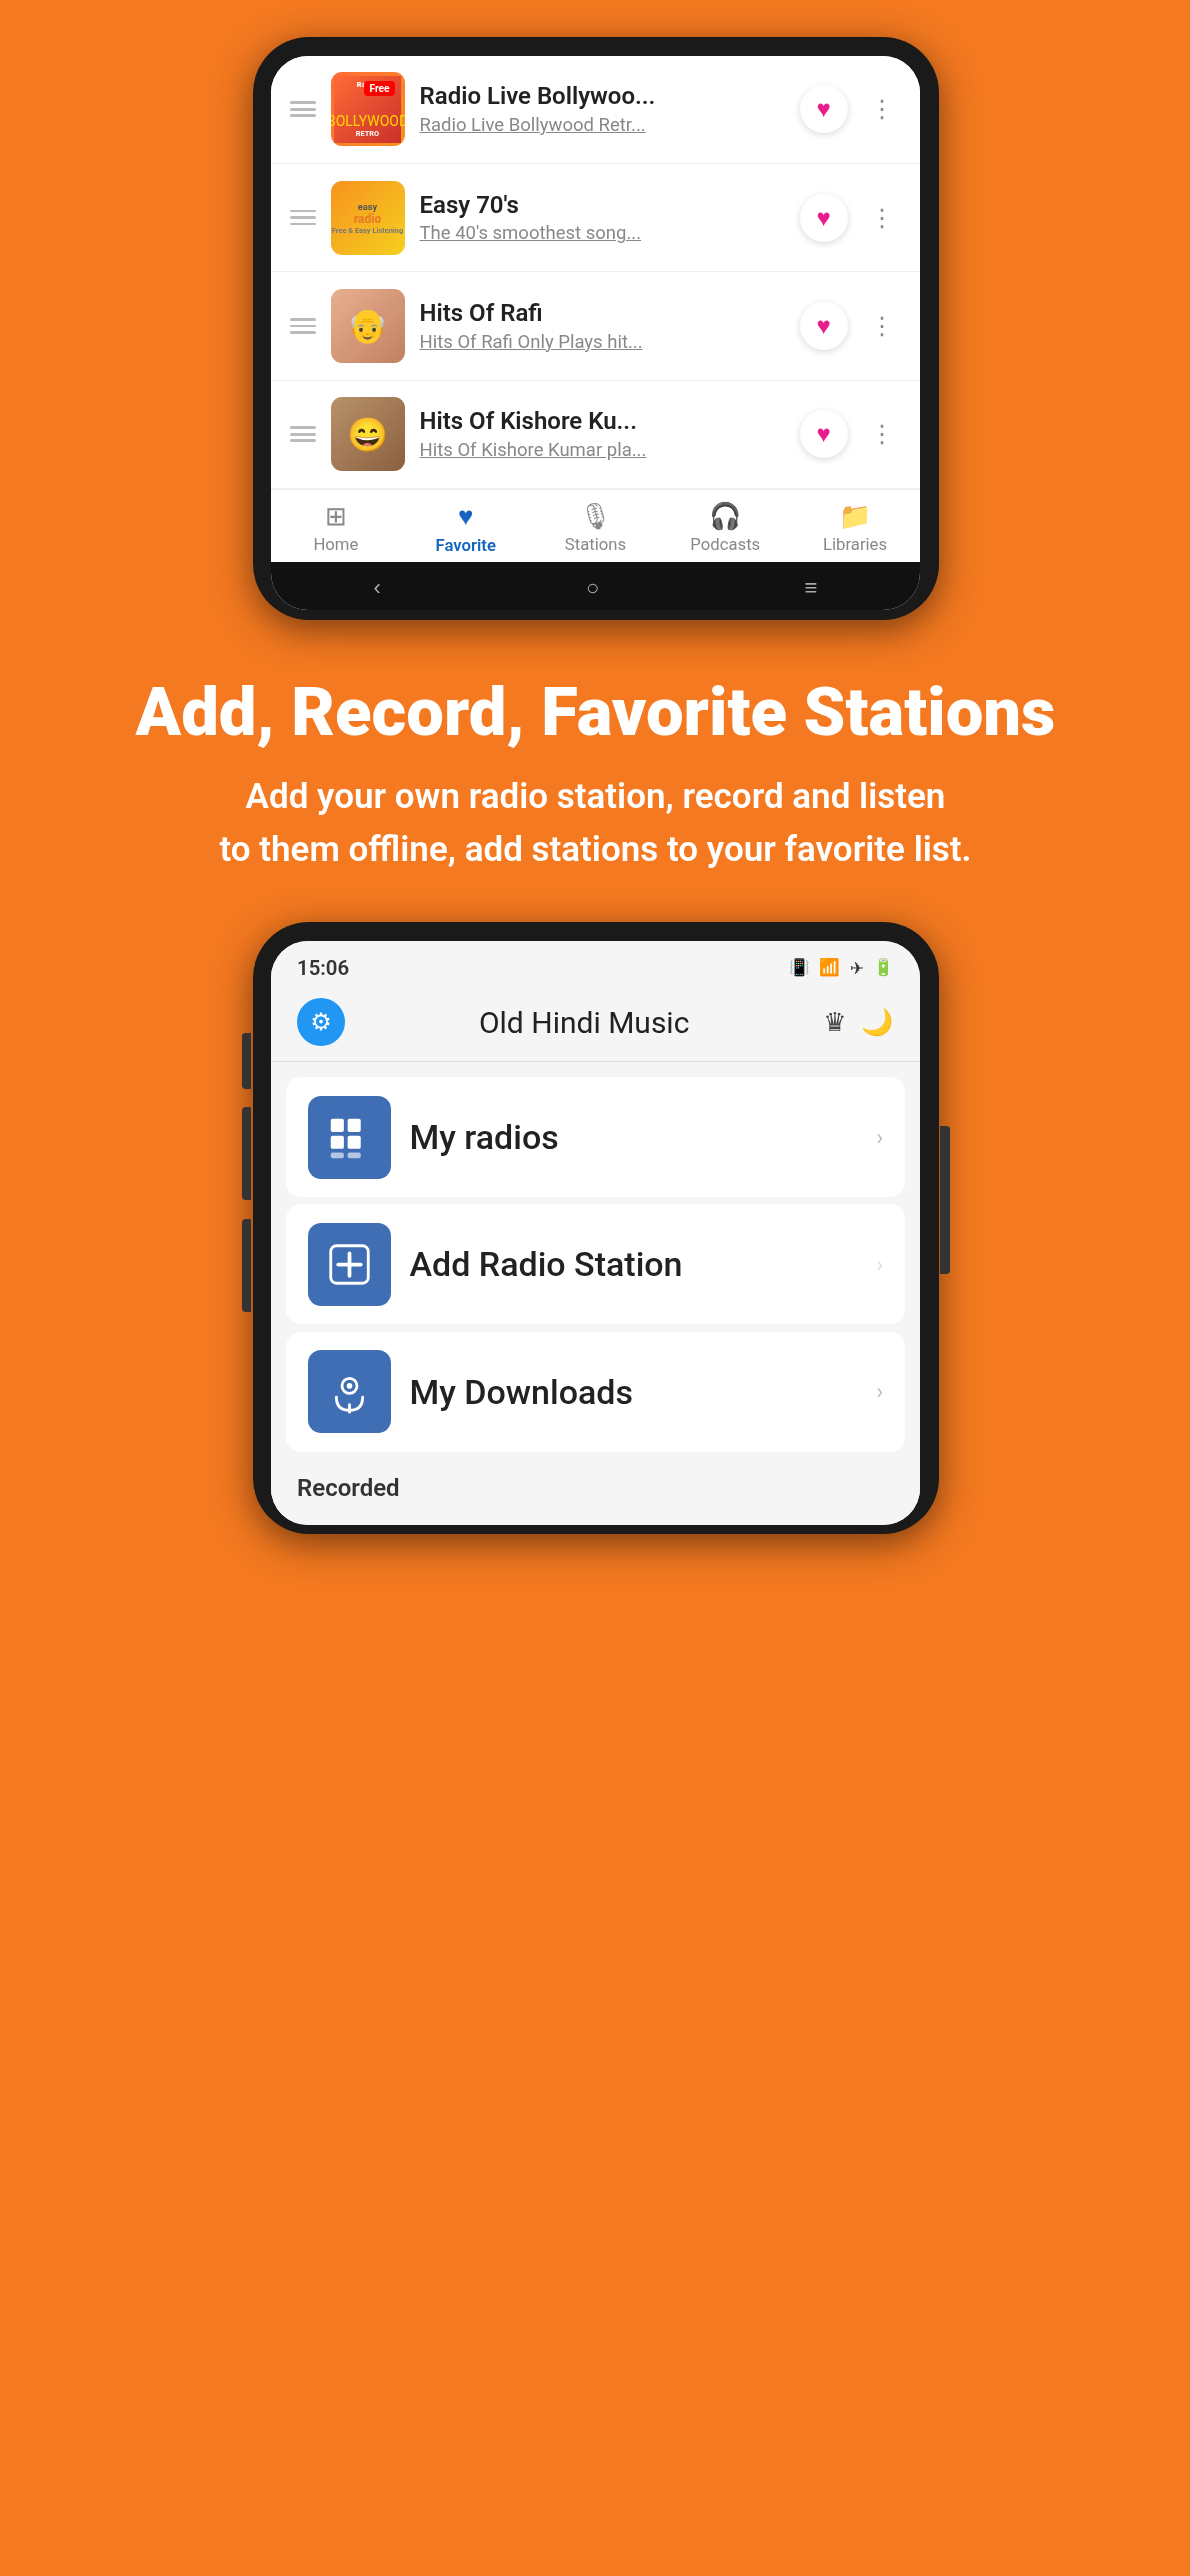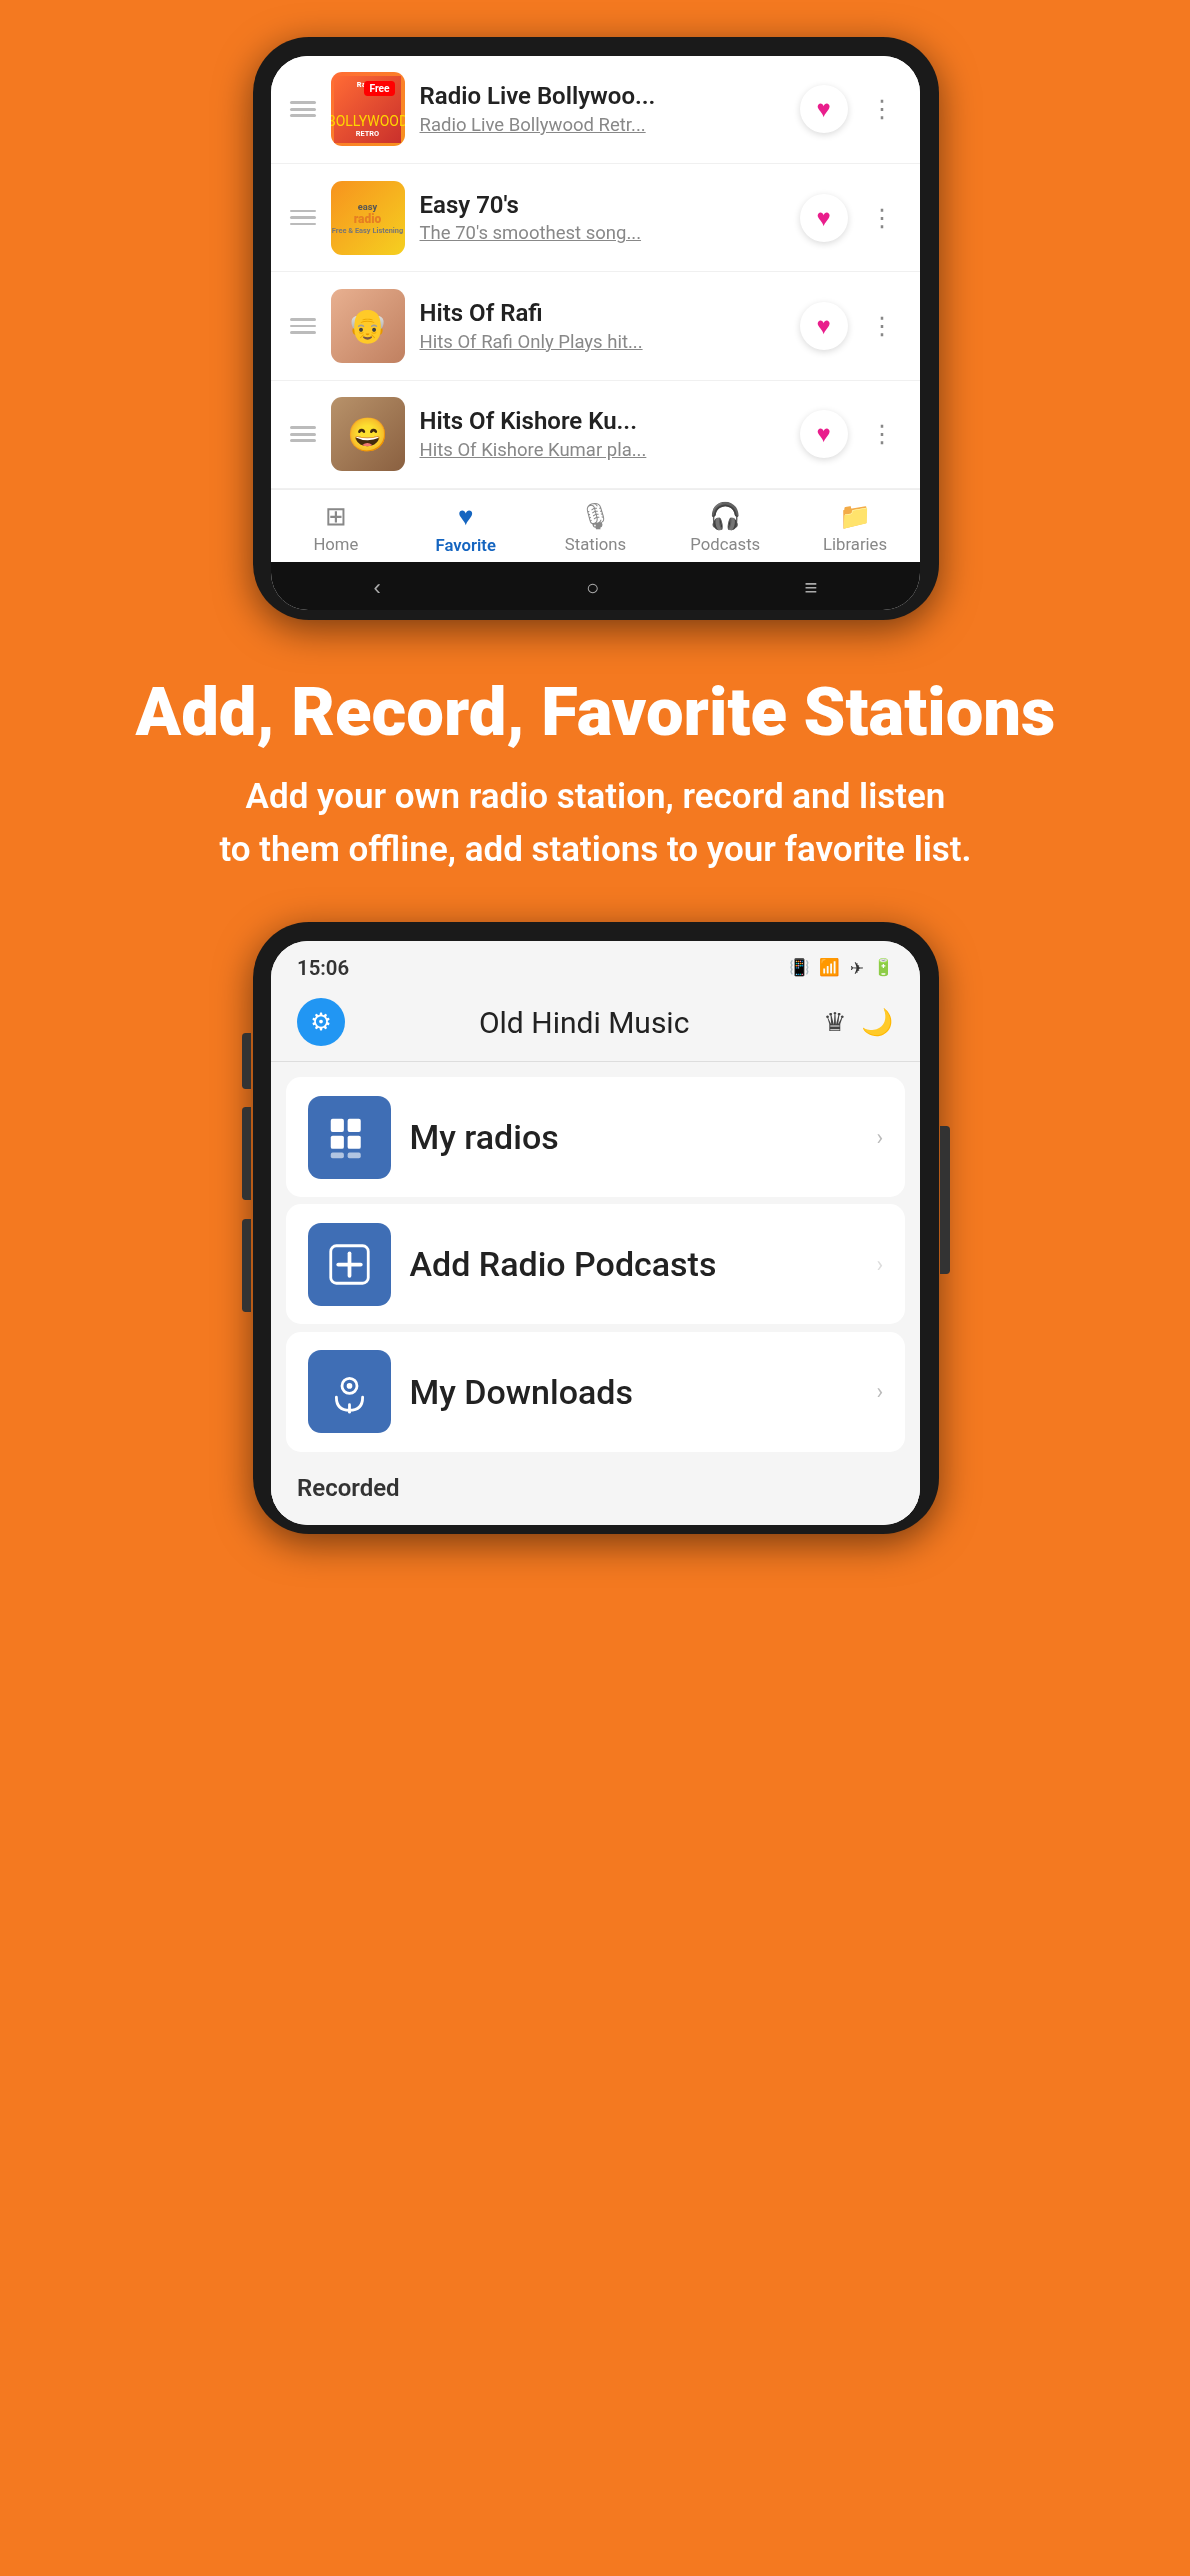--- a/index.html
+++ b/index.html
@@ -396,21 +396,21 @@
         </div>
         <div class="station-thumb">
           <div class="thumb-easy-inner" style="width:100%;height:100%;display:flex;flex-direction:column;align-items:center;justify-content:center;">
             <span style="font-size:9.3px;color:#555;">easy</span>
             <span style="font-size:12px;font-weight:900;color:#e67e22;">radio</span>
             <span style="font-size:7.4px;color:#777;">Free &amp; Easy Listening</span>
           </div>
         </div>
         <div class="station-info">
           <div class="station-name">Easy 70's</div>
-          <div class="station-desc">The 70's smoothest song...</div>
+          <div class="station-desc">The 40's smoothest song...</div>
         </div>
         <div class="station-actions">
           <button class="heart-btn">
             <span class="heart-filled">♥</span>
           </button>
           <button class="more-btn">⋮</button>
         </div>
       </div>
 
       <div class="station-item">
@@ -541,21 +541,21 @@
       </div>
 
       <div class="menu-item">
         <div class="menu-icon-box">
           <svg viewBox="0 0 48 48">
             <rect x="4" y="4" width="40" height="40" rx="6" fill="none" stroke="white" stroke-width="3"></rect>
             <line x1="24" y1="12" x2="24" y2="36" stroke="white" stroke-width="4" stroke-linecap="round"></line>
             <line x1="12" y1="24" x2="36" y2="24" stroke="white" stroke-width="4" stroke-linecap="round"></line>
           </svg>
         </div>
-        <span class="menu-item-text">Add Radio Podcasts</span>
+        <span class="menu-item-text">Add Radio Station</span>
         <span class="menu-chevron" style="color:#ddd;">›</span>
       </div>
 
       <div class="menu-item">
         <div class="menu-icon-box">
           <svg viewBox="0 0 48 48">
             <circle cx="24" cy="18" r="8" fill="none" stroke="white" stroke-width="3"></circle>
             <circle cx="24" cy="18" r="3"></circle>
             <path d="M10 30 Q10 44 24 44 Q38 44 38 30" fill="none" stroke="white" stroke-width="3" stroke-linecap="round"></path>
             <line x1="24" y1="38" x2="24" y2="46" stroke="white" stroke-width="3" stroke-linecap="round"></line>

